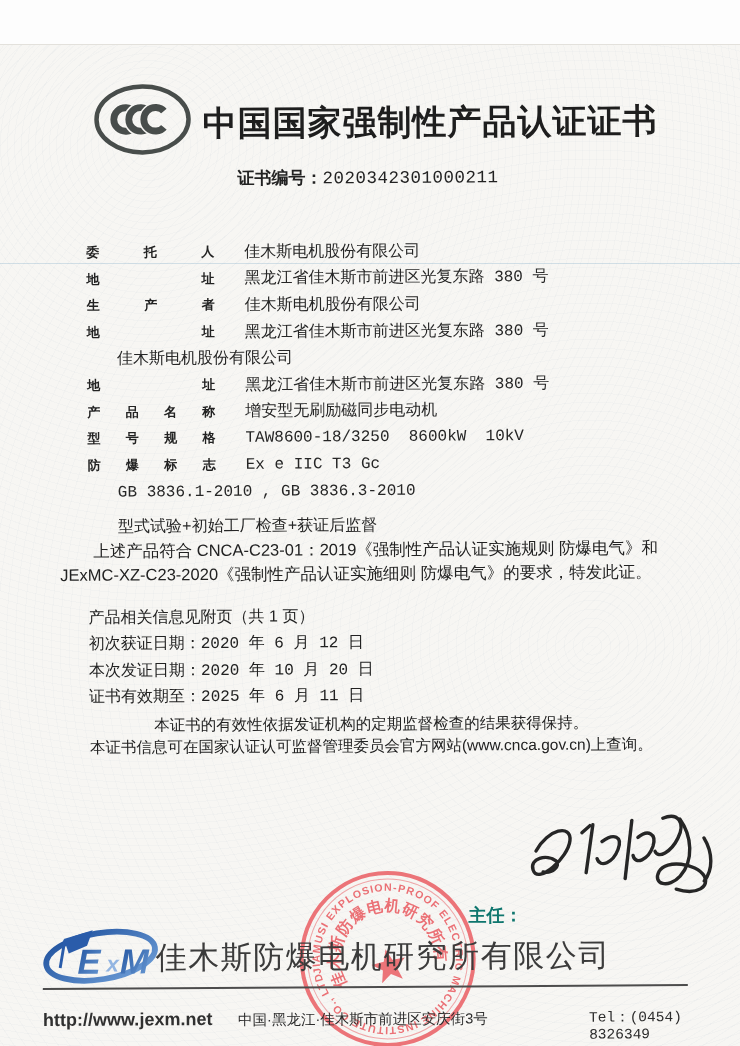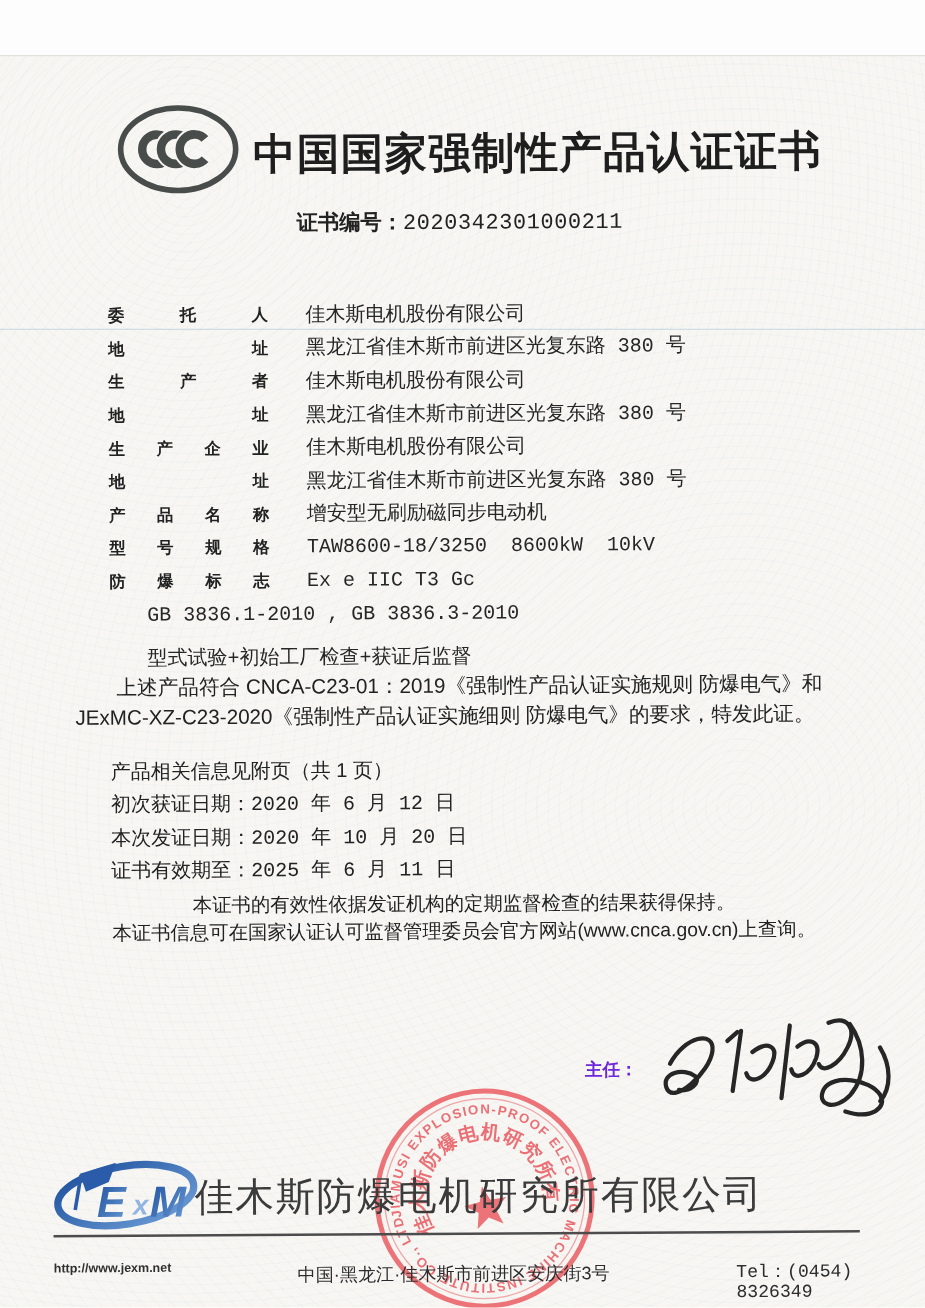--- a/index.html
+++ b/index.html
@@ -51,34 +51,34 @@
   
   .info { position:absolute; left:88px; top:606px; }
   .info .iline { height:26.4px; font-size:16px; color:#222; }
   .info .ilabel { font-weight:400; }
   .info .ivalue { font-family:"Liberation Mono","DejaVu Sans Mono",monospace; }
 
   
   .notes { position:absolute; left:0; top:713px; width:100%; text-align:center; font-size:15.5px; line-height:21.5px; color:#222; }
 
   
-  .sign-label { position:absolute; left:466px; top:848px; font-size:14px; font-weight:600; color:#6d28d9; }
+  .sign-label { position:absolute; left:466px; top:904px; font-size:18px; font-weight:600; color:#0f766e; }
   .signature-svg { position:absolute; left:518px; top:812px; width:200px; height:112px; }
 
   
   .stamp-svg { position:absolute; left:291px; top:865px; width:188px; height:188px; mix-blend-mode:multiply; opacity:0.85; }
 
   
   .jexm-logo { position:absolute; left:34px; top:914px; width:126px; height:82px; }
   .company-name {
     position:absolute; left:153px; top:936px; font-size:31px; font-weight:500;
     letter-spacing:1.5px; color:#3b3b3b; white-space:nowrap;
   }
   .footer-rule { position:absolute; left:40px; top:986px; width:645px; height:2px; background:#4c4c4c; }
-  .footer-url { position:absolute; left:40px; top:1008px; font-size:10px; font-weight:600; color:#303030; }
+  .footer-url { position:absolute; left:40px; top:1008px; font-size:18px; font-weight:600; color:#303030; }
   .footer-address { position:absolute; left:235px; top:1010px; font-size:14.5px; color:#2c2c2c; }
   .footer-tel { position:absolute; left:586px; top:1009px; font-size:14.5px; color:#2c2c2c; font-family:"Liberation Mono","DejaVu Sans Mono",monospace; }
 </style>
 </head>
 <body>
 
 <div class="scan">
   <div class="paper">
     <div class="guilloche-band"></div>
   </div>
@@ -111,21 +111,20 @@
       </div>
       <div class="frow">
         <span class="flabel">生产者</span>
         <span class="fvalue">佳木斯电机股份有限公司</span>
       </div>
       <div class="frow">
         <span class="flabel">地址</span>
         <span class="fvalue">黑龙江省佳木斯市前进区光复东路 380 号</span>
       </div>
       <div class="frow">
-        <span class="flabel">生产企业</span>
         <span class="fvalue">佳木斯电机股份有限公司</span>
       </div>
       <div class="frow">
         <span class="flabel">地址</span>
         <span class="fvalue">黑龙江省佳木斯市前进区光复东路 380 号</span>
       </div>
       <div class="frow">
         <span class="flabel">产品名称</span>
         <span class="fvalue">增安型无刷励磁同步电动机</span>
       </div>

